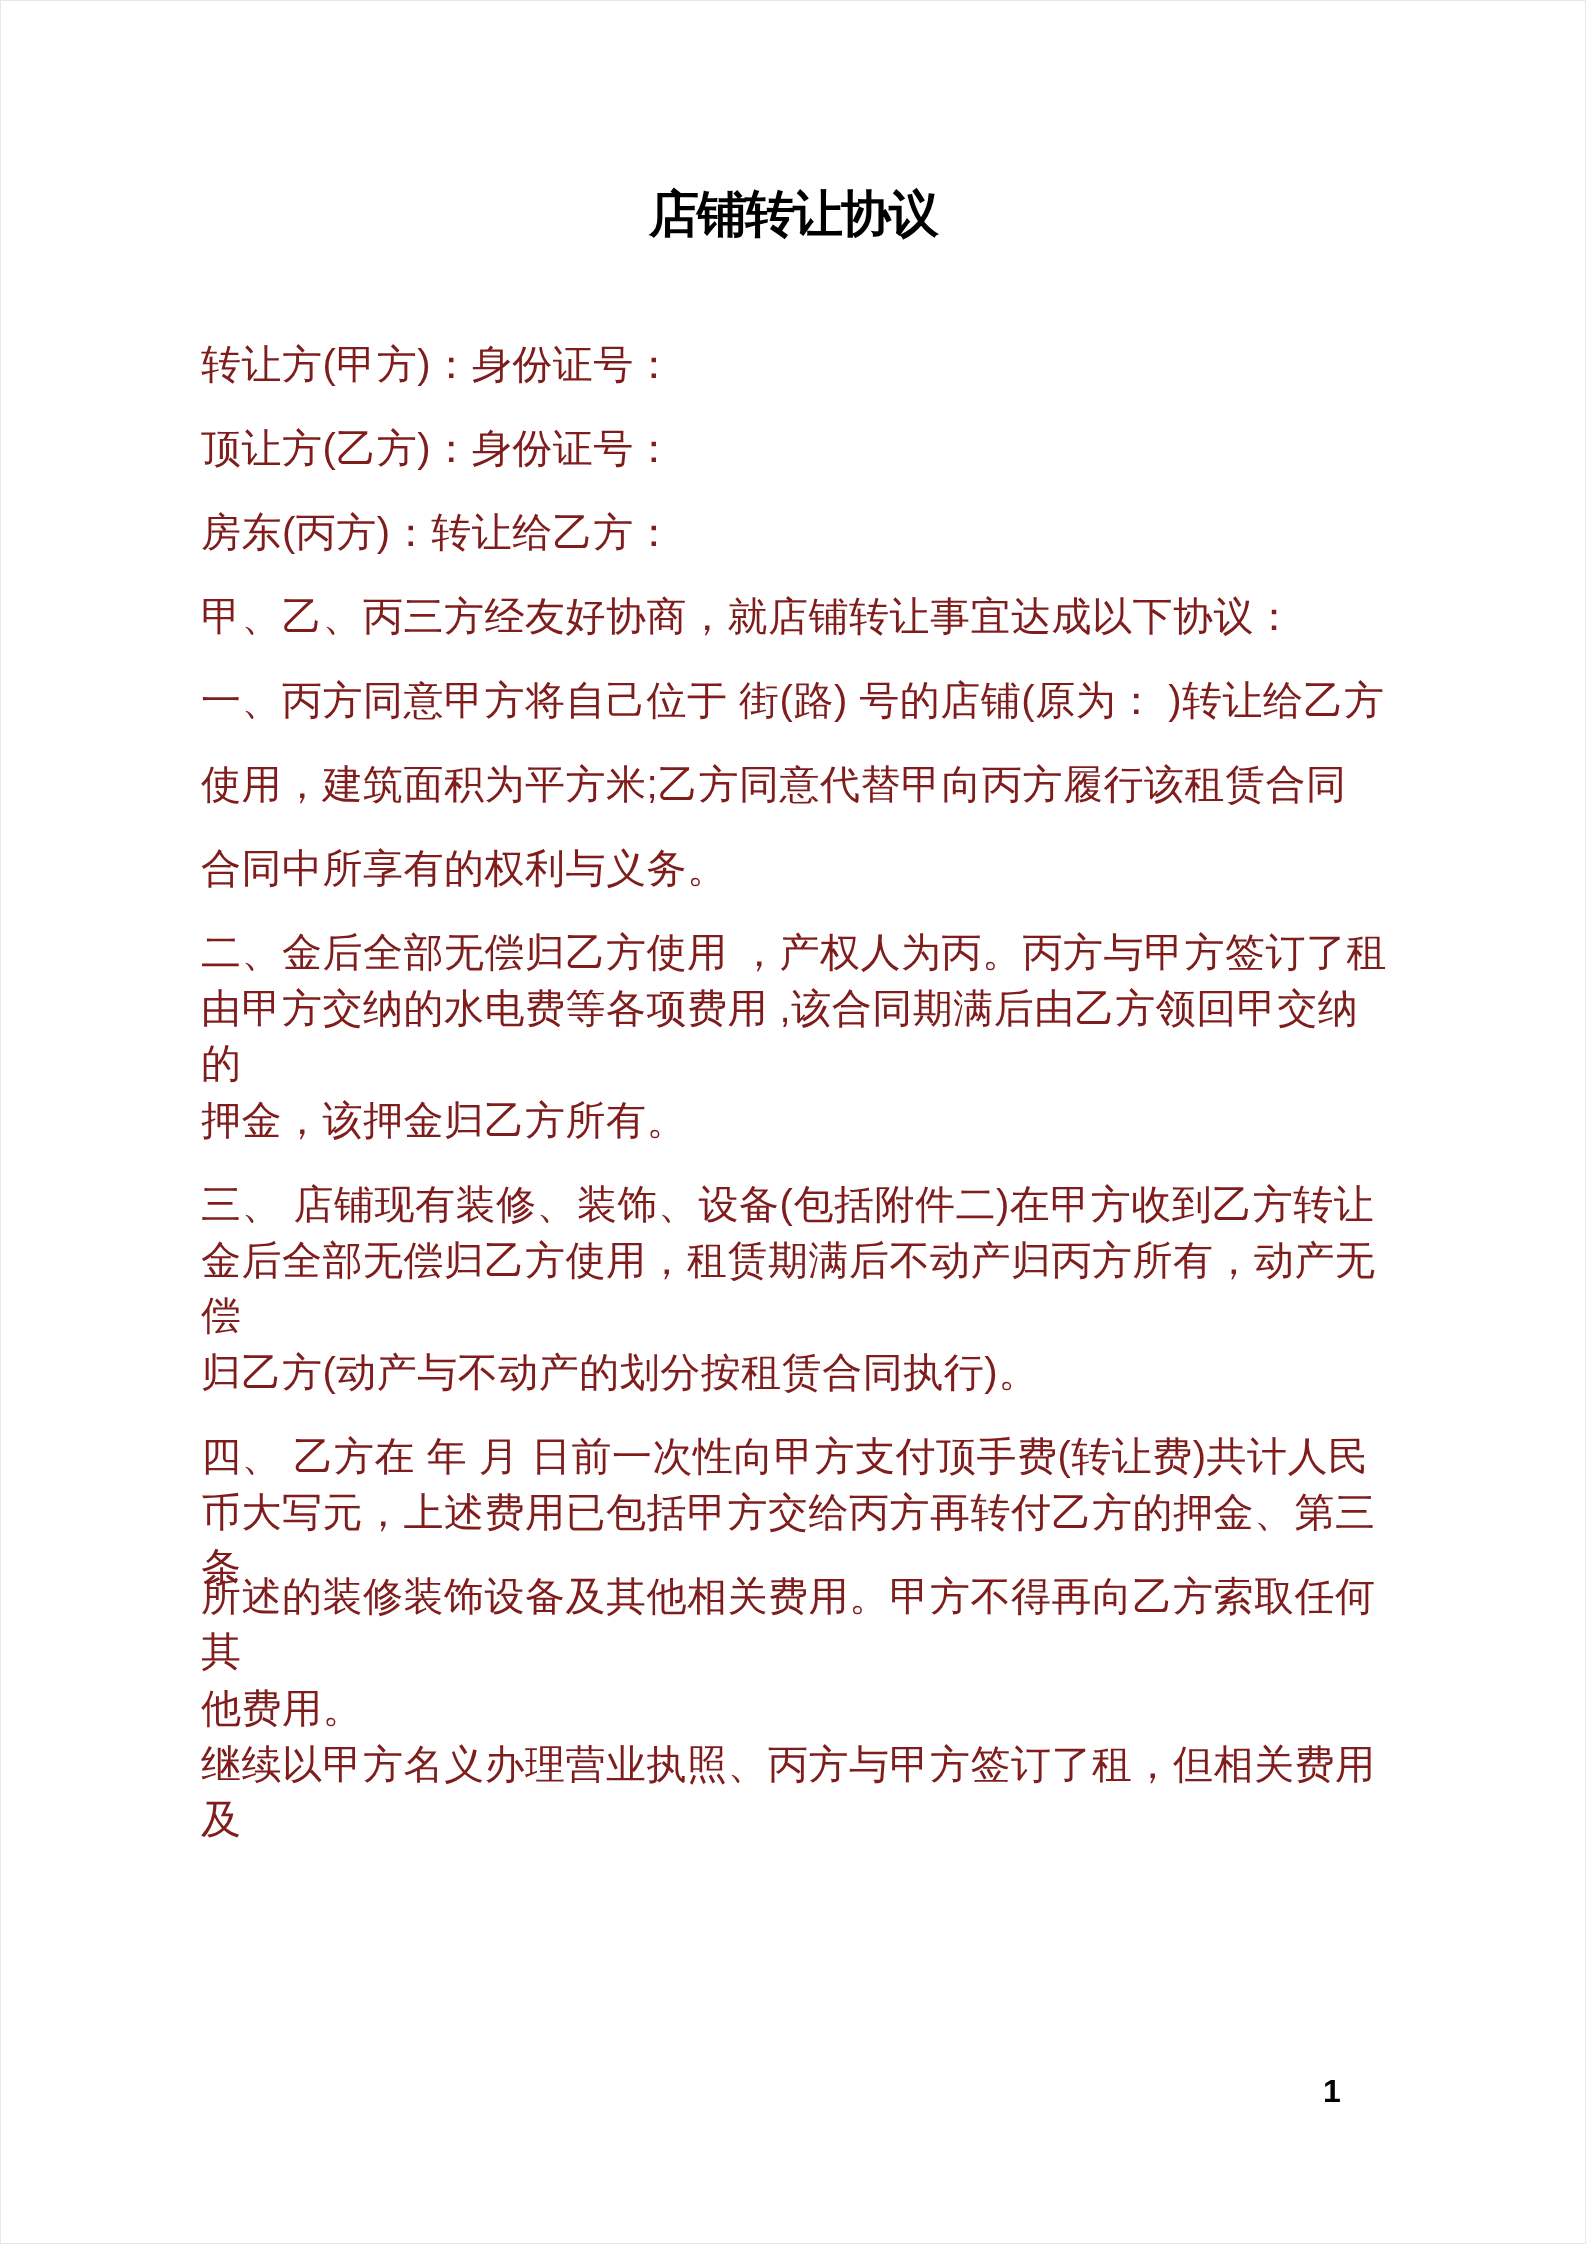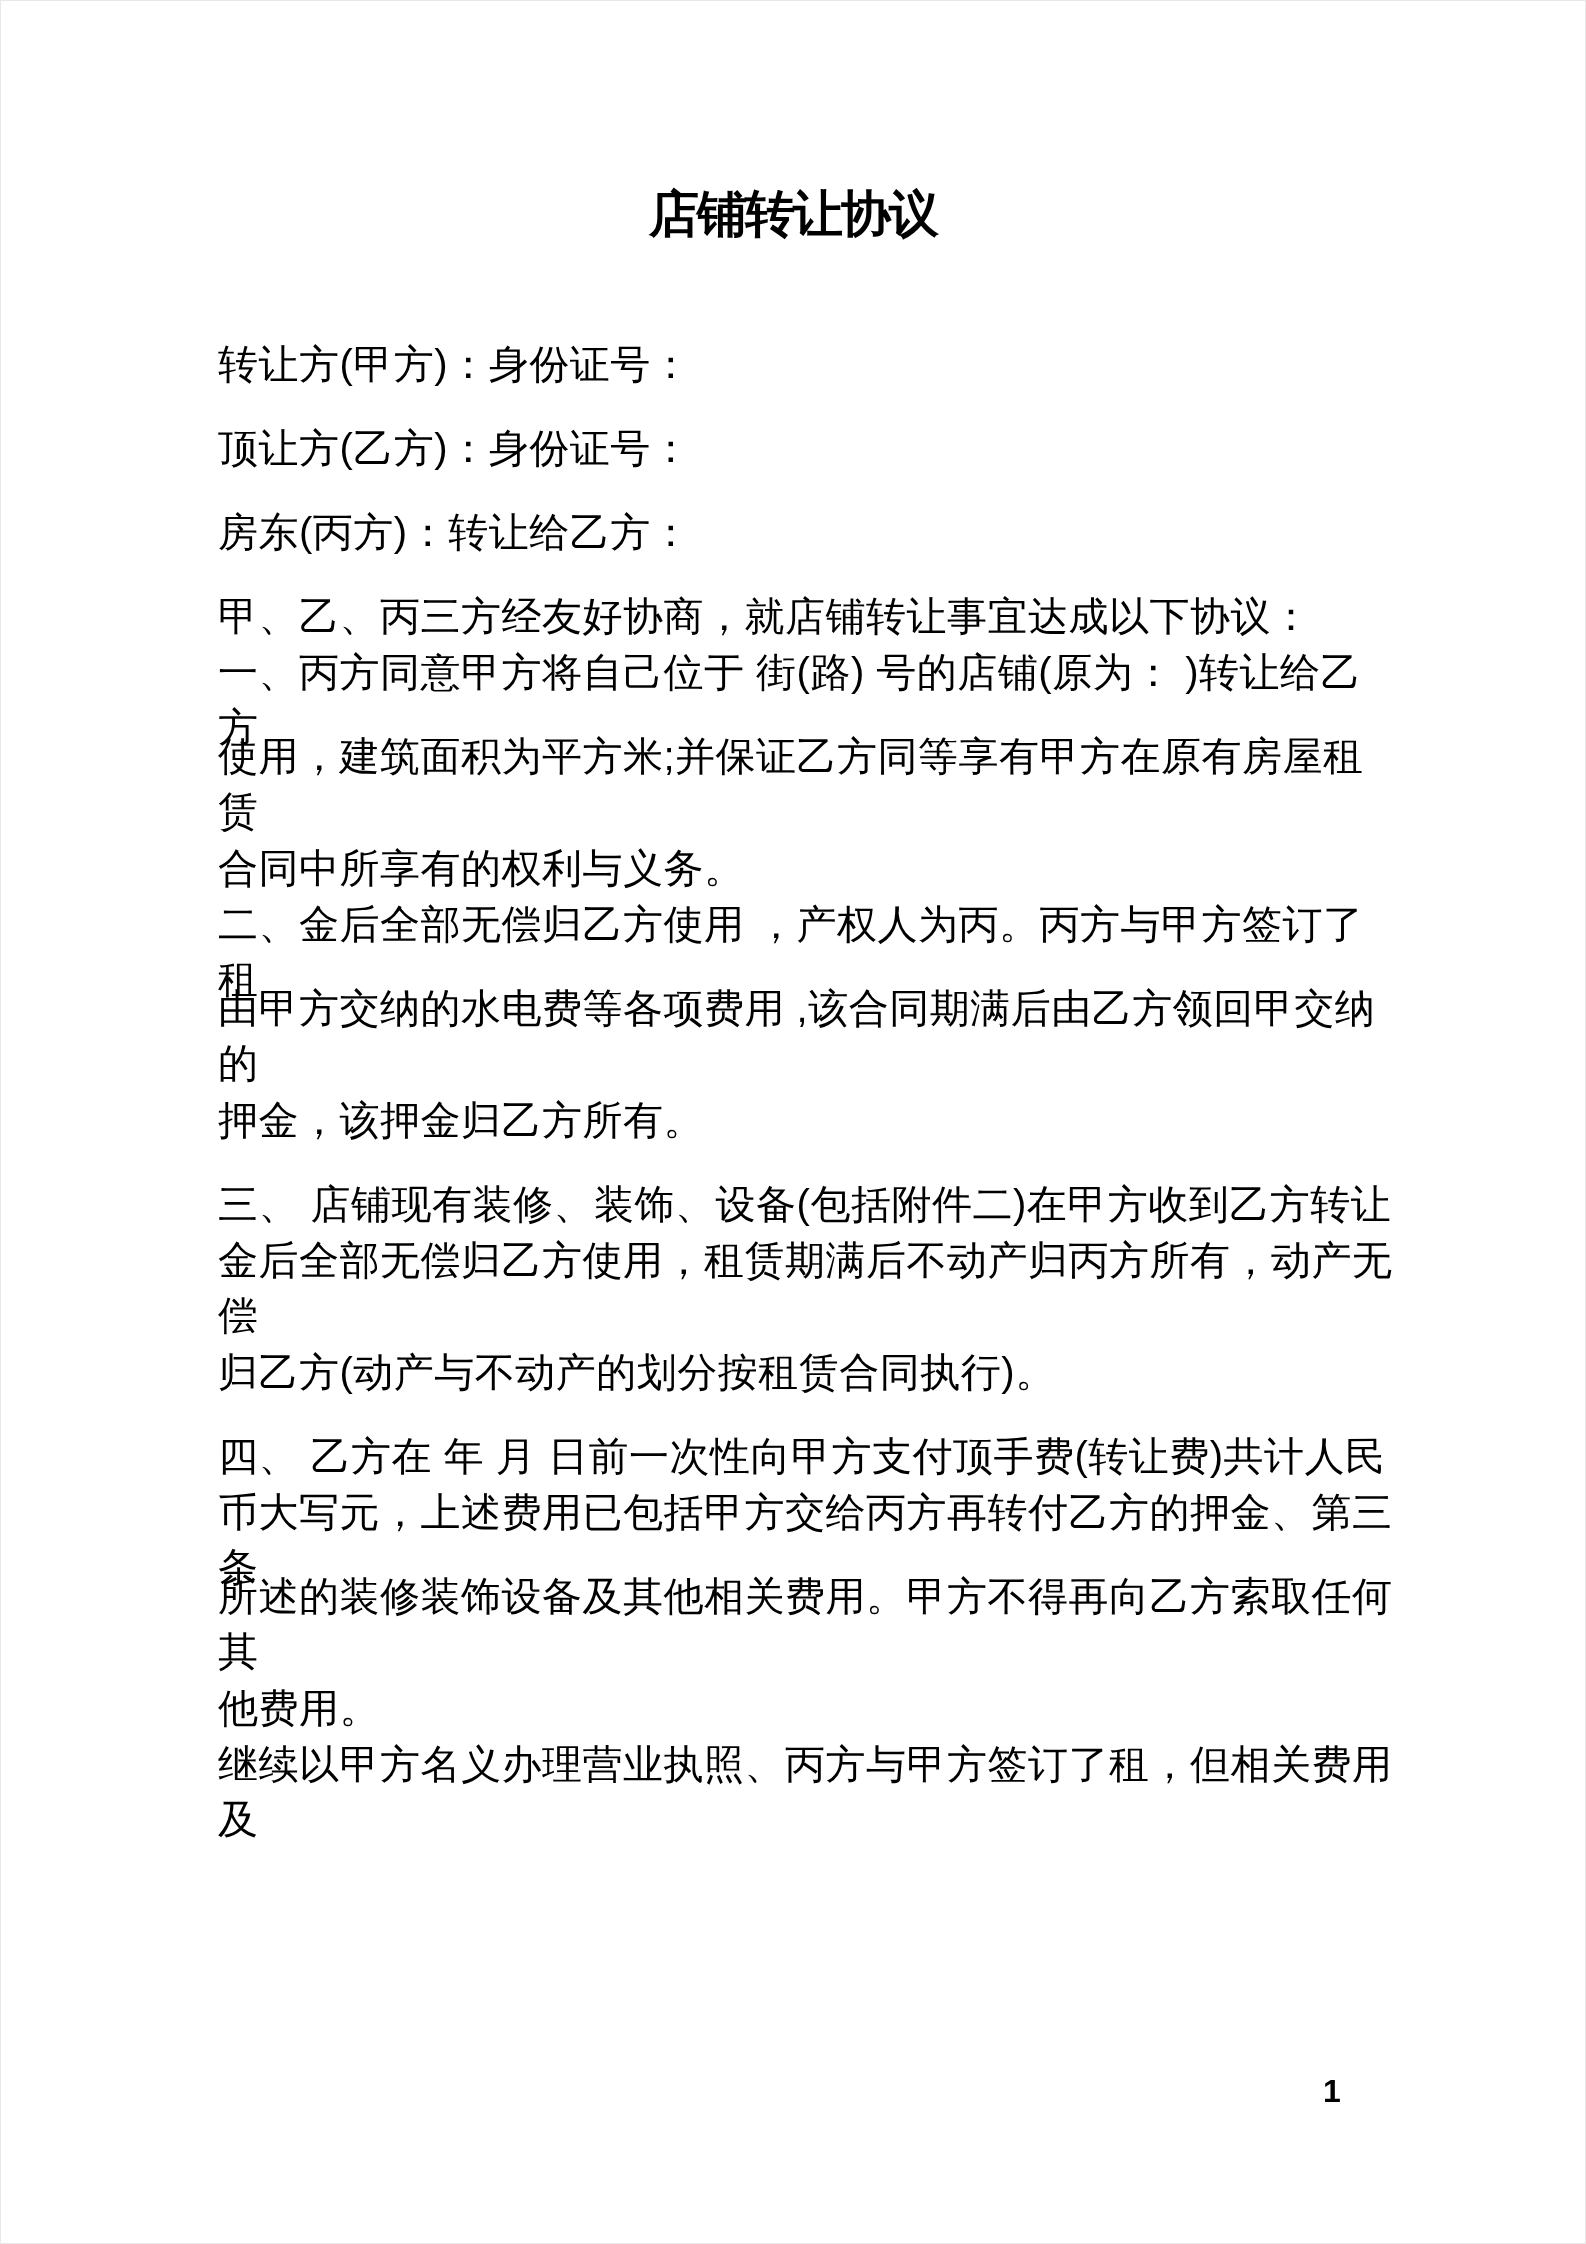--- a/index.html
+++ b/index.html
@@ -32,22 +32,21 @@
     padding-left: 200px;
     padding-right: 190px;
   }
   .doc-line {
     height: 84px;
     display: flex;
     align-items: center;
     font-size: 40px;
     letter-spacing: 0.5px;
     white-space: pre-wrap;
-    color: #000000;
-    margin-left: 17px;
+    color: #7f1d1d;
   }
   .page-number {
     position: absolute;
     top: 2072px;
     left: 1322px;
     font-size: 32px;
     font-weight: bold;
     color: #000000;
   }
 </style>
@@ -57,21 +56,21 @@
 <div class="page">
 
   <div class="doc-title">店铺转让协议</div>
 
   <div class="doc-body">
     <div class="doc-line">转让方(甲方)：身份证号：</div>
     <div class="doc-line">顶让方(乙方)：身份证号：</div>
     <div class="doc-line">房东(丙方)：转让给乙方：</div>
     <div class="doc-line">甲、乙、丙三方经友好协商，就店铺转让事宜达成以下协议：</div>
     <div class="doc-line">一、丙方同意甲方将自己位于 街(路) 号的店铺(原为： )转让给乙方</div>
-    <div class="doc-line">使用，建筑面积为平方米;并保证乙方同等享有甲方在原有房屋租赁</div>
+    <div class="doc-line">使用，建筑面积为平方米;乙方同意代替甲向丙方履行该租赁合同</div>
     <div class="doc-line">合同中所享有的权利与义务。</div>
     <div class="doc-line">二、金后全部无偿归乙方使用 ，产权人为丙。丙方与甲方签订了租</div>
     <div class="doc-line">由甲方交纳的水电费等各项费用 ,该合同期满后由乙方领回甲交纳的</div>
     <div class="doc-line">押金，该押金归乙方所有。</div>
     <div class="doc-line">三、 店铺现有装修、装饰、设备(包括附件二)在甲方收到乙方转让</div>
     <div class="doc-line">金后全部无偿归乙方使用，租赁期满后不动产归丙方所有，动产无偿</div>
     <div class="doc-line">归乙方(动产与不动产的划分按租赁合同执行)。</div>
     <div class="doc-line">四、 乙方在 年 月 日前一次性向甲方支付顶手费(转让费)共计人民</div>
     <div class="doc-line">币大写元，上述费用已包括甲方交给丙方再转付乙方的押金、第三条</div>
     <div class="doc-line">所述的装修装饰设备及其他相关费用。甲方不得再向乙方索取任何其</div>

